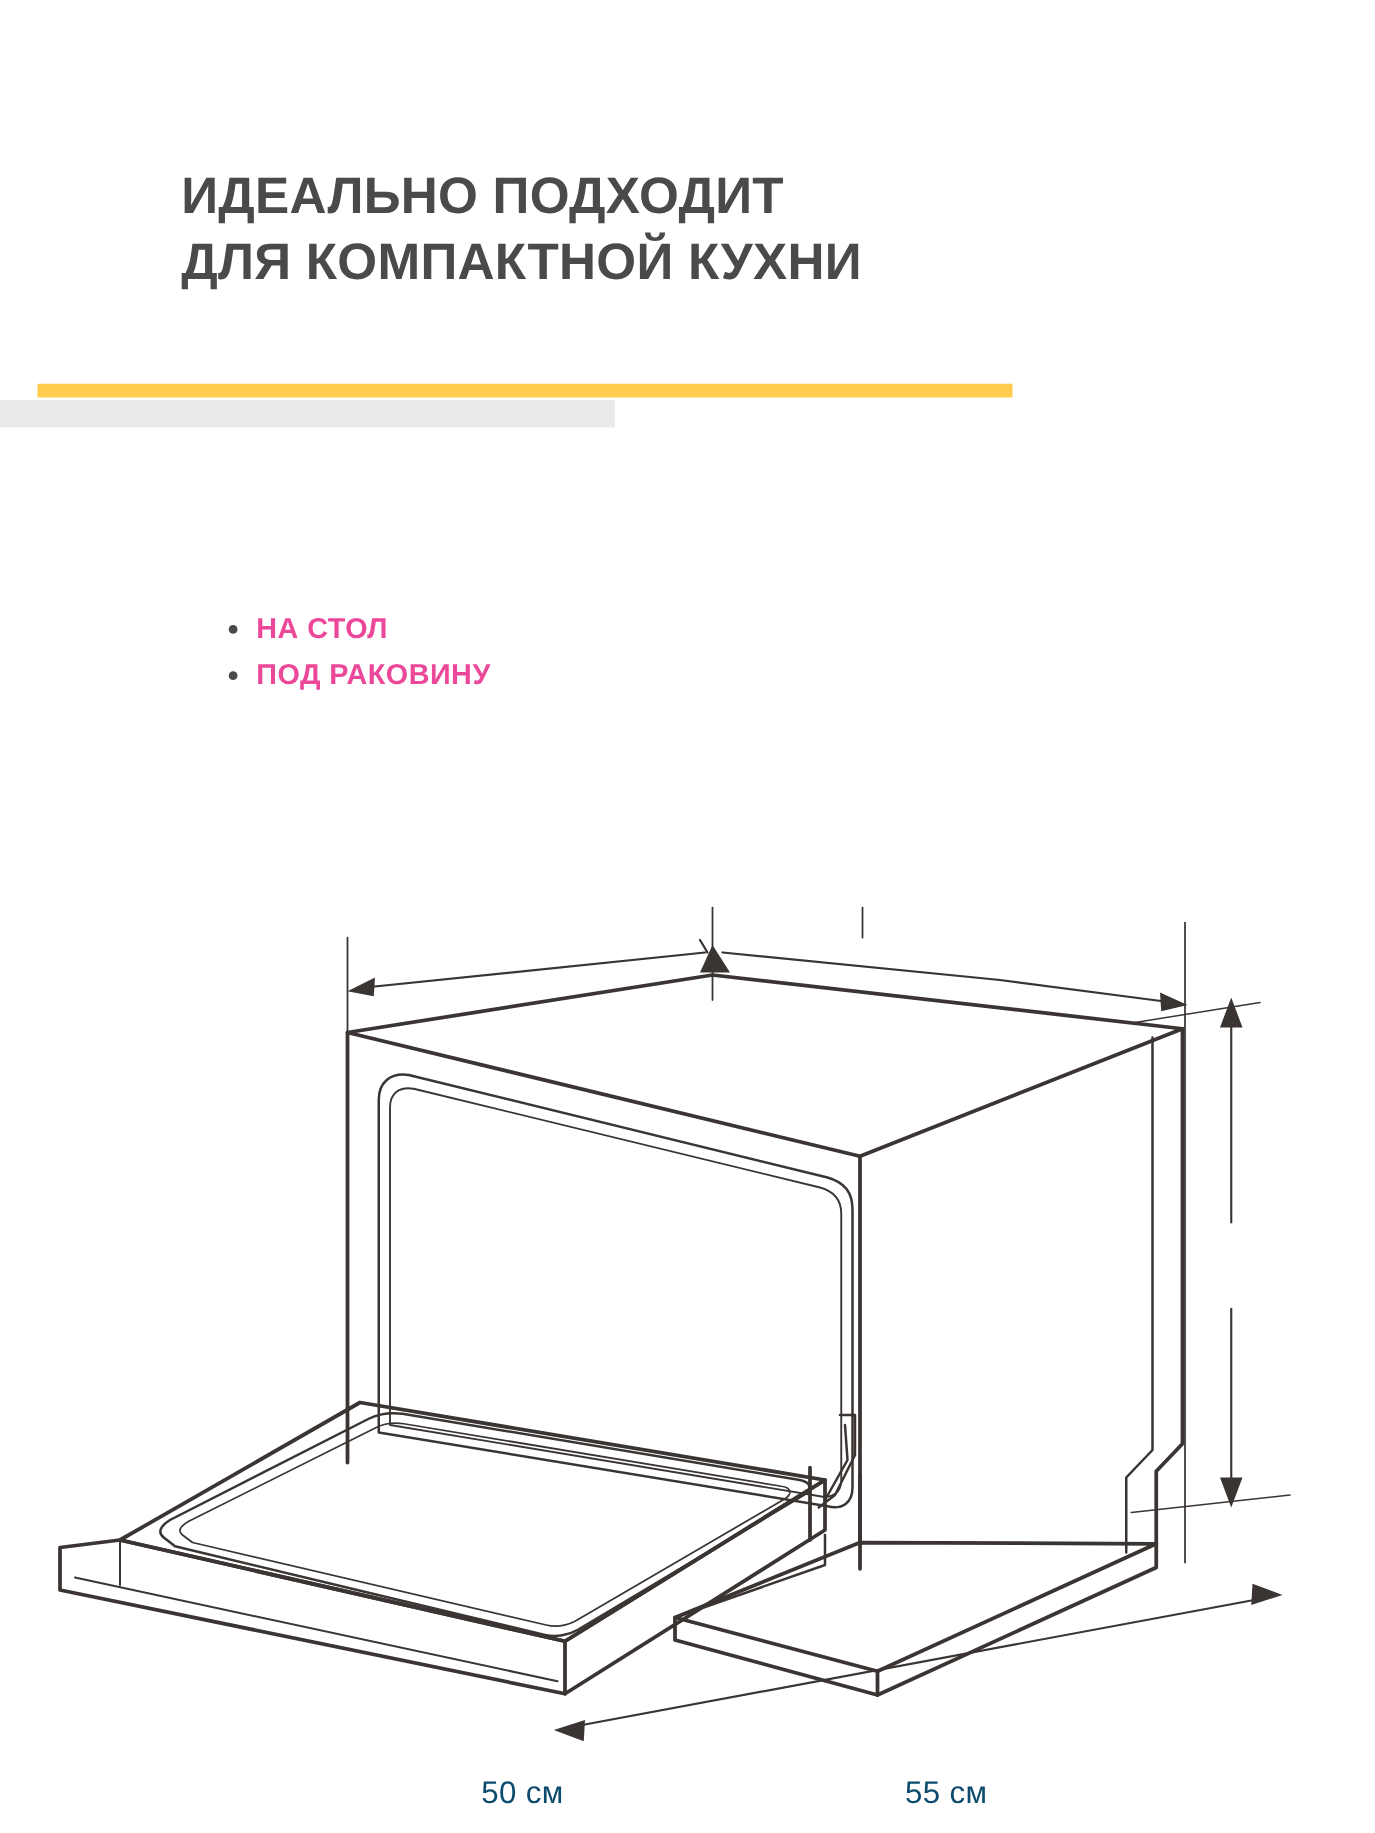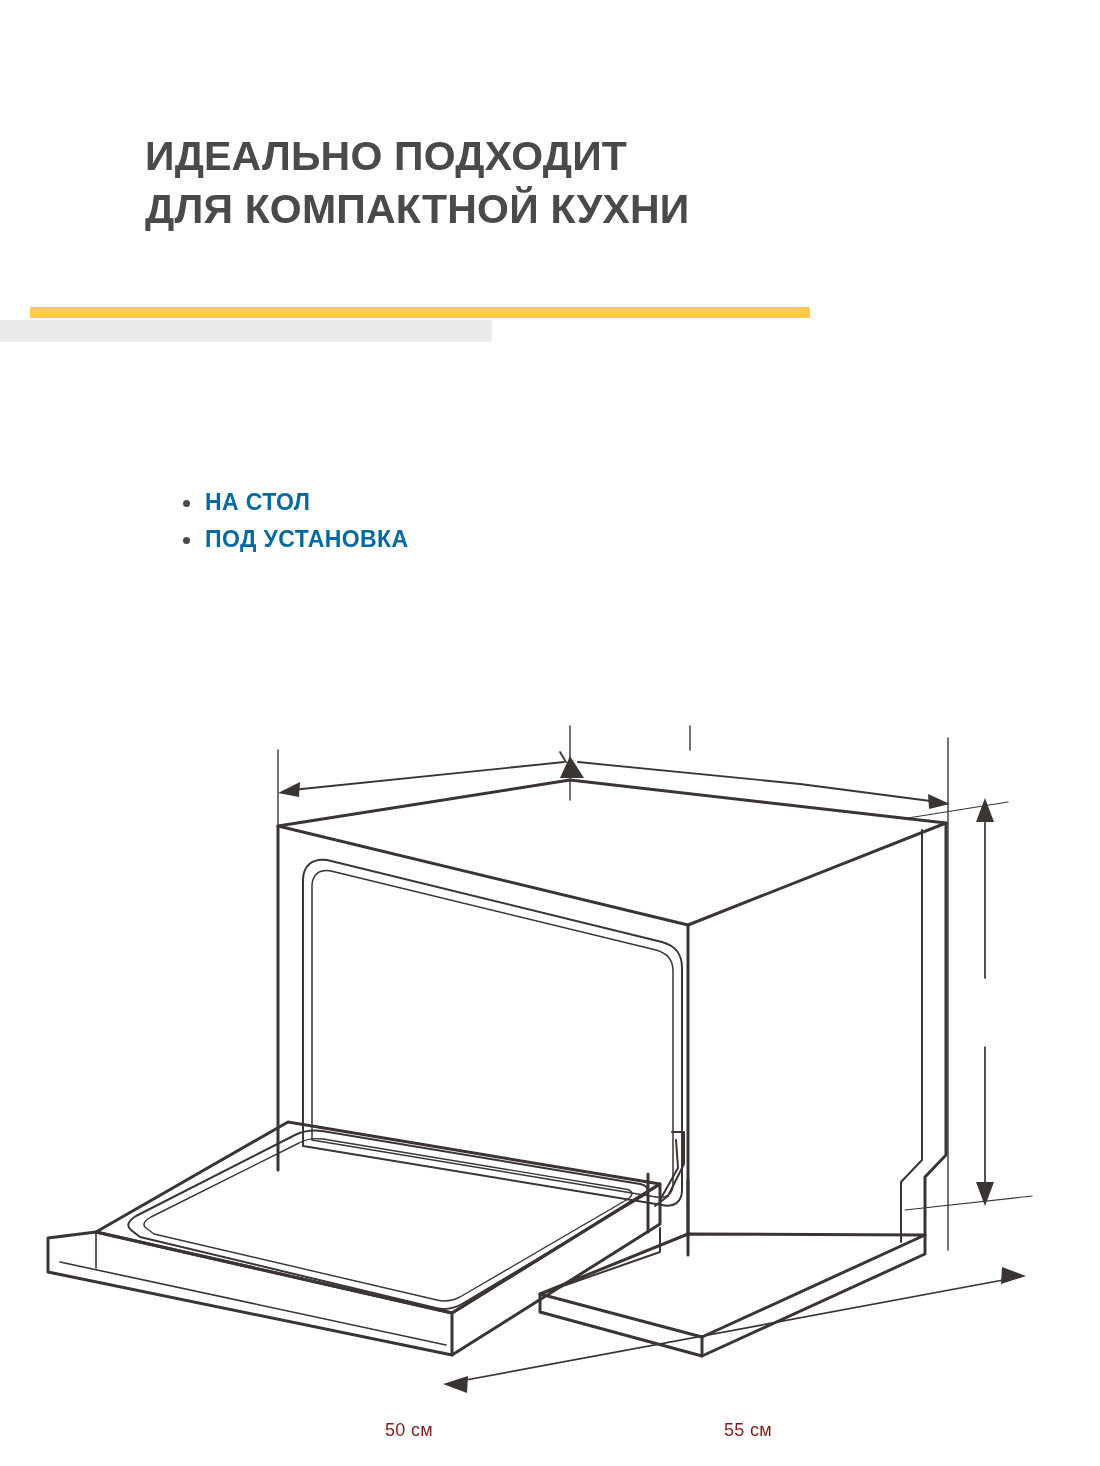--- a/index.html
+++ b/index.html
@@ -69,21 +69,21 @@
     margin: 0;
     padding: 0 0 0 30px;
     list-style: none;
   }
   .bullet-list li {
     position: relative;
     font-size: 23px;
     font-weight: bold;
     letter-spacing: 0.4px;
     line-height: 37px;
-    color: #0369a1;
+    color: #ec4899;
   }
   .bullet-list li::before {
     content: "";
     position: absolute;
     left: -22px;
     top: 16px;
     width: 7px;
     height: 7px;
     border-radius: 50%;
     background: #4a4a4a;
@@ -91,22 +91,22 @@
   
   .diagram {
     position: absolute;
     left: 0px;
     top: 690px;
     width: 1100px;
     height: 760px;
   }
   .dim-label {
     position: absolute;
-    font-size: 18px;
-    color: #7f1d1d;
+    font-size: 25px;
+    color: #0c4a6e;
     white-space: nowrap;
     letter-spacing: 0.3px;
     text-align: center;
   }
   #dim-50  { left: 385px; top: 730px; }
   #dim-55  { left: 724px; top: 730px; }
 </style>
 </head>
 <body>
 
@@ -114,21 +114,21 @@
 
   <h1 class="headline">ИДЕАЛЬНО ПОДХОДИТ
 ДЛЯ КОМПАКТНОЙ КУХНИ</h1>
 
   <div class="rule-yellow"></div>
   <div class="rule-gray"></div>
 
 
   <ul class="bullet-list">
     <li>НА СТОЛ</li>
-    <li>ПОД УСТАНОВКА</li>
+    <li>ПОД РАКОВИНУ</li>
   </ul>
 
   <div class="diagram">
     <svg width="1100" height="760" viewBox="0 0 1100 760">
       <g fill="none" stroke="#3a3432" stroke-linejoin="round" stroke-linecap="round">
 
         <g stroke-width="1.4">
           <line x1="278" y1="60" x2="278" y2="420"></line>
           <line x1="570" y1="36" x2="570" y2="110"></line>
           <line x1="948" y1="48" x2="948" y2="560"></line>

